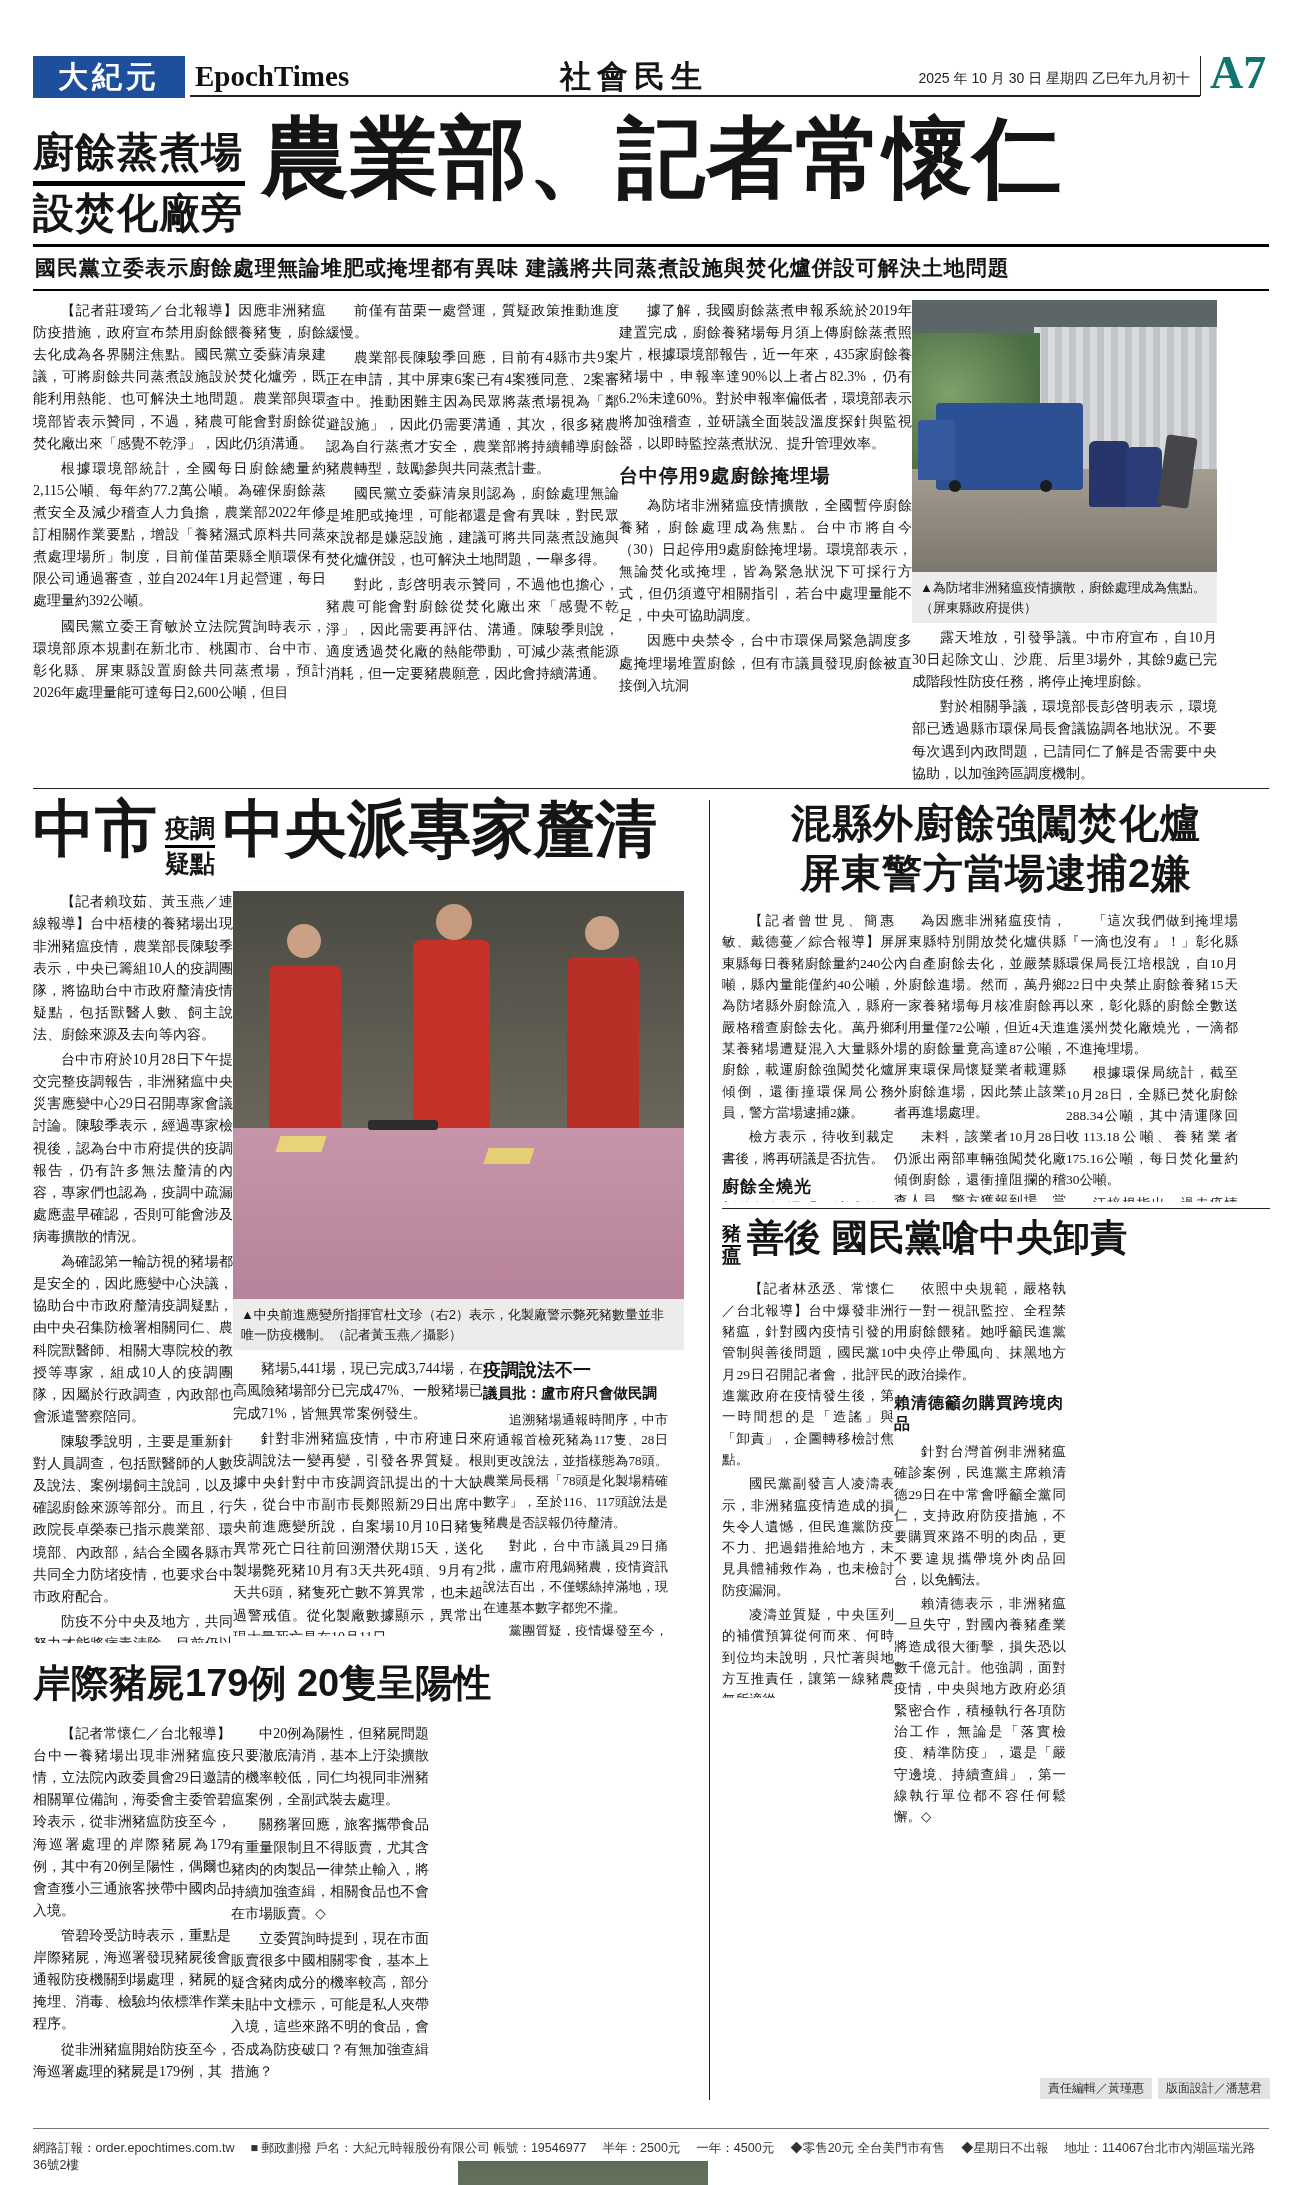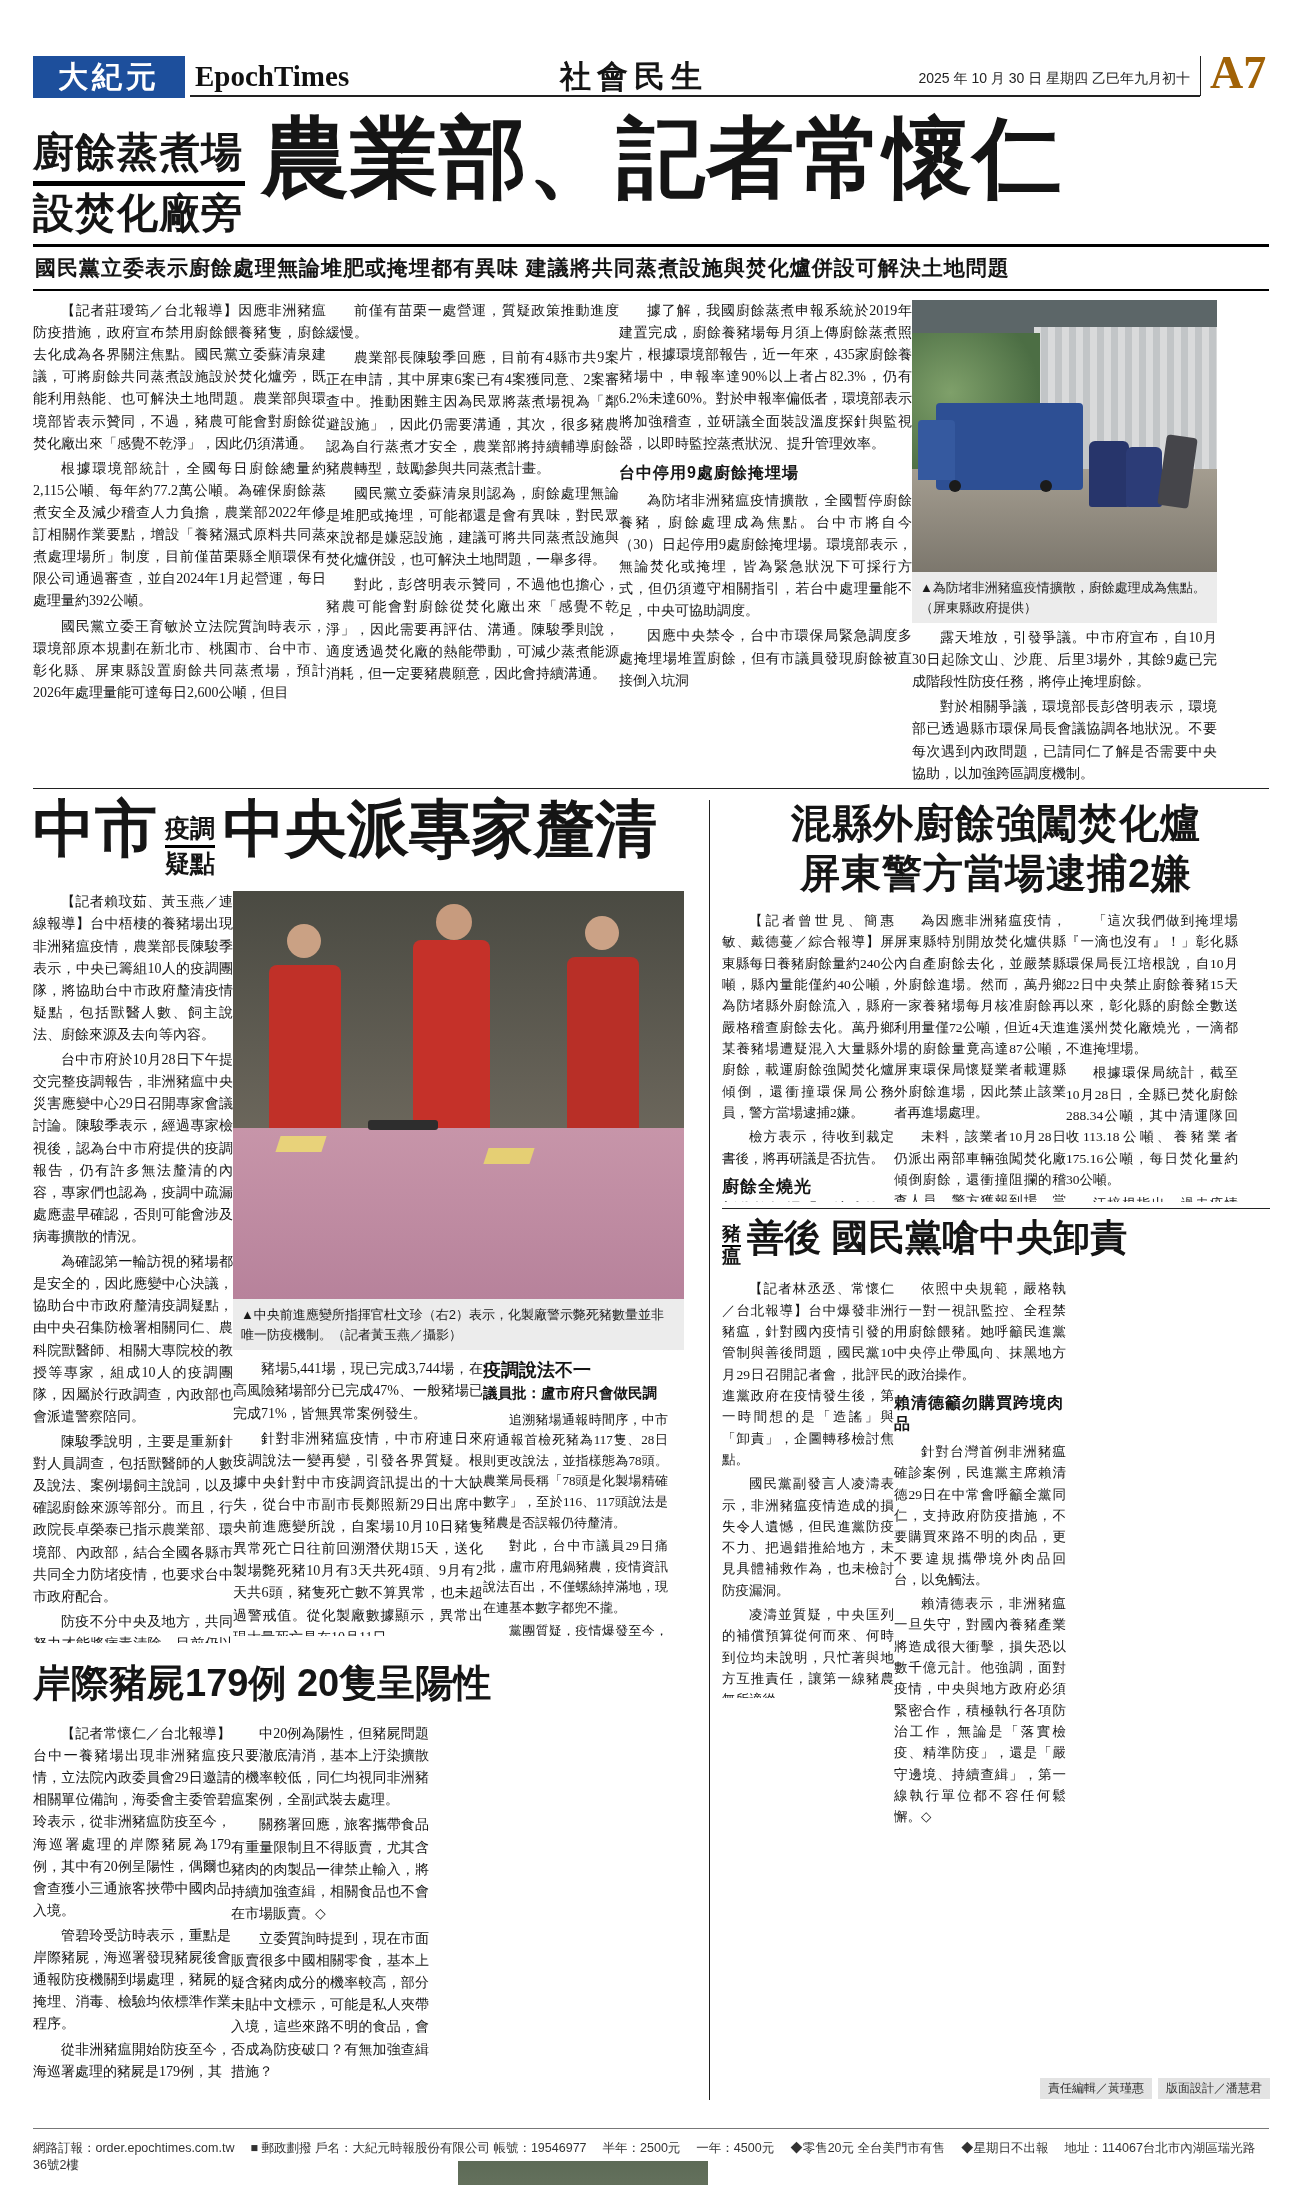--- a/index.html
+++ b/index.html
@@ -6,32 +6,32 @@
   .page{position:relative;width:1297px;height:2185px;background:#fff;color:#151515;
         font-family:"Liberation Serif","DejaVu Serif",serif;overflow:hidden;}
   .abs{position:absolute;}
   .sans{font-family:"Liberation Sans","DejaVu Sans",sans-serif;}
   
   .logo-box{background:#1d4f9c;color:#fff;font-weight:bold;font-size:30px;line-height:42px;
             text-align:center;letter-spacing:4px;}
   .logo-en{font-size:29px;font-weight:bold;color:#111;}
   .section-title{font-size:31px;font-weight:bold;letter-spacing:6px;}
   .date-line{font-size:14px;color:#222;}
-  .pageno{font-size:46px;font-weight:bold;color:#a16207;font-family:"Liberation Serif",serif;}
+  .pageno{font-size:46px;font-weight:bold;color:#0f766e;font-family:"Liberation Serif",serif;}
   .header-rule{border-bottom:2px solid #222;}
   
   .kicker{font-weight:900;font-size:41px;line-height:1.12;letter-spacing:1px;}
   .kicker .k1{border-bottom:5px solid #000;padding-bottom:5px;margin-bottom:5px;}
   .headline1{font-weight:900;font-size:88px;letter-spacing:1px;line-height:1.05;white-space:nowrap;}
   .subbar{border-top:3px solid #000;border-bottom:2px solid #000;padding:7px 2px;
           font-size:21px;font-weight:bold;letter-spacing:1px;}
   .cols{display:flex;gap:0;}
   .col{overflow:hidden;}
   .para{font-size:14px;line-height:1.58;text-align:justify;text-indent:2em;margin:0 0 3px;}
-  .inline-sub{font-family:"Liberation Sans",sans-serif;font-weight:bold;font-size:16px;
+  .inline-sub{font-family:"Liberation Sans",sans-serif;font-weight:bold;font-size:19px;
               margin:8px 0 6px;letter-spacing:1px;}
   .caption{background:#ececec;font-family:"Liberation Sans",sans-serif;font-size:13px;
            line-height:1.5;padding:6px 8px;color:#1a1a1a;text-align:left;}
   .photo{position:relative;overflow:hidden;background:#b6b2a6;}
   
   .headline2{font-weight:900;font-size:62px;line-height:1;}
   .stack{display:inline-block;vertical-align:middle;font-weight:900;font-size:25px;line-height:1.1;
          margin:0 8px;text-align:center;}
   .stack .s1{border-bottom:3px solid #000;padding-bottom:2px;margin-bottom:2px;}
   .boxcol .para{font-size:13px;}

